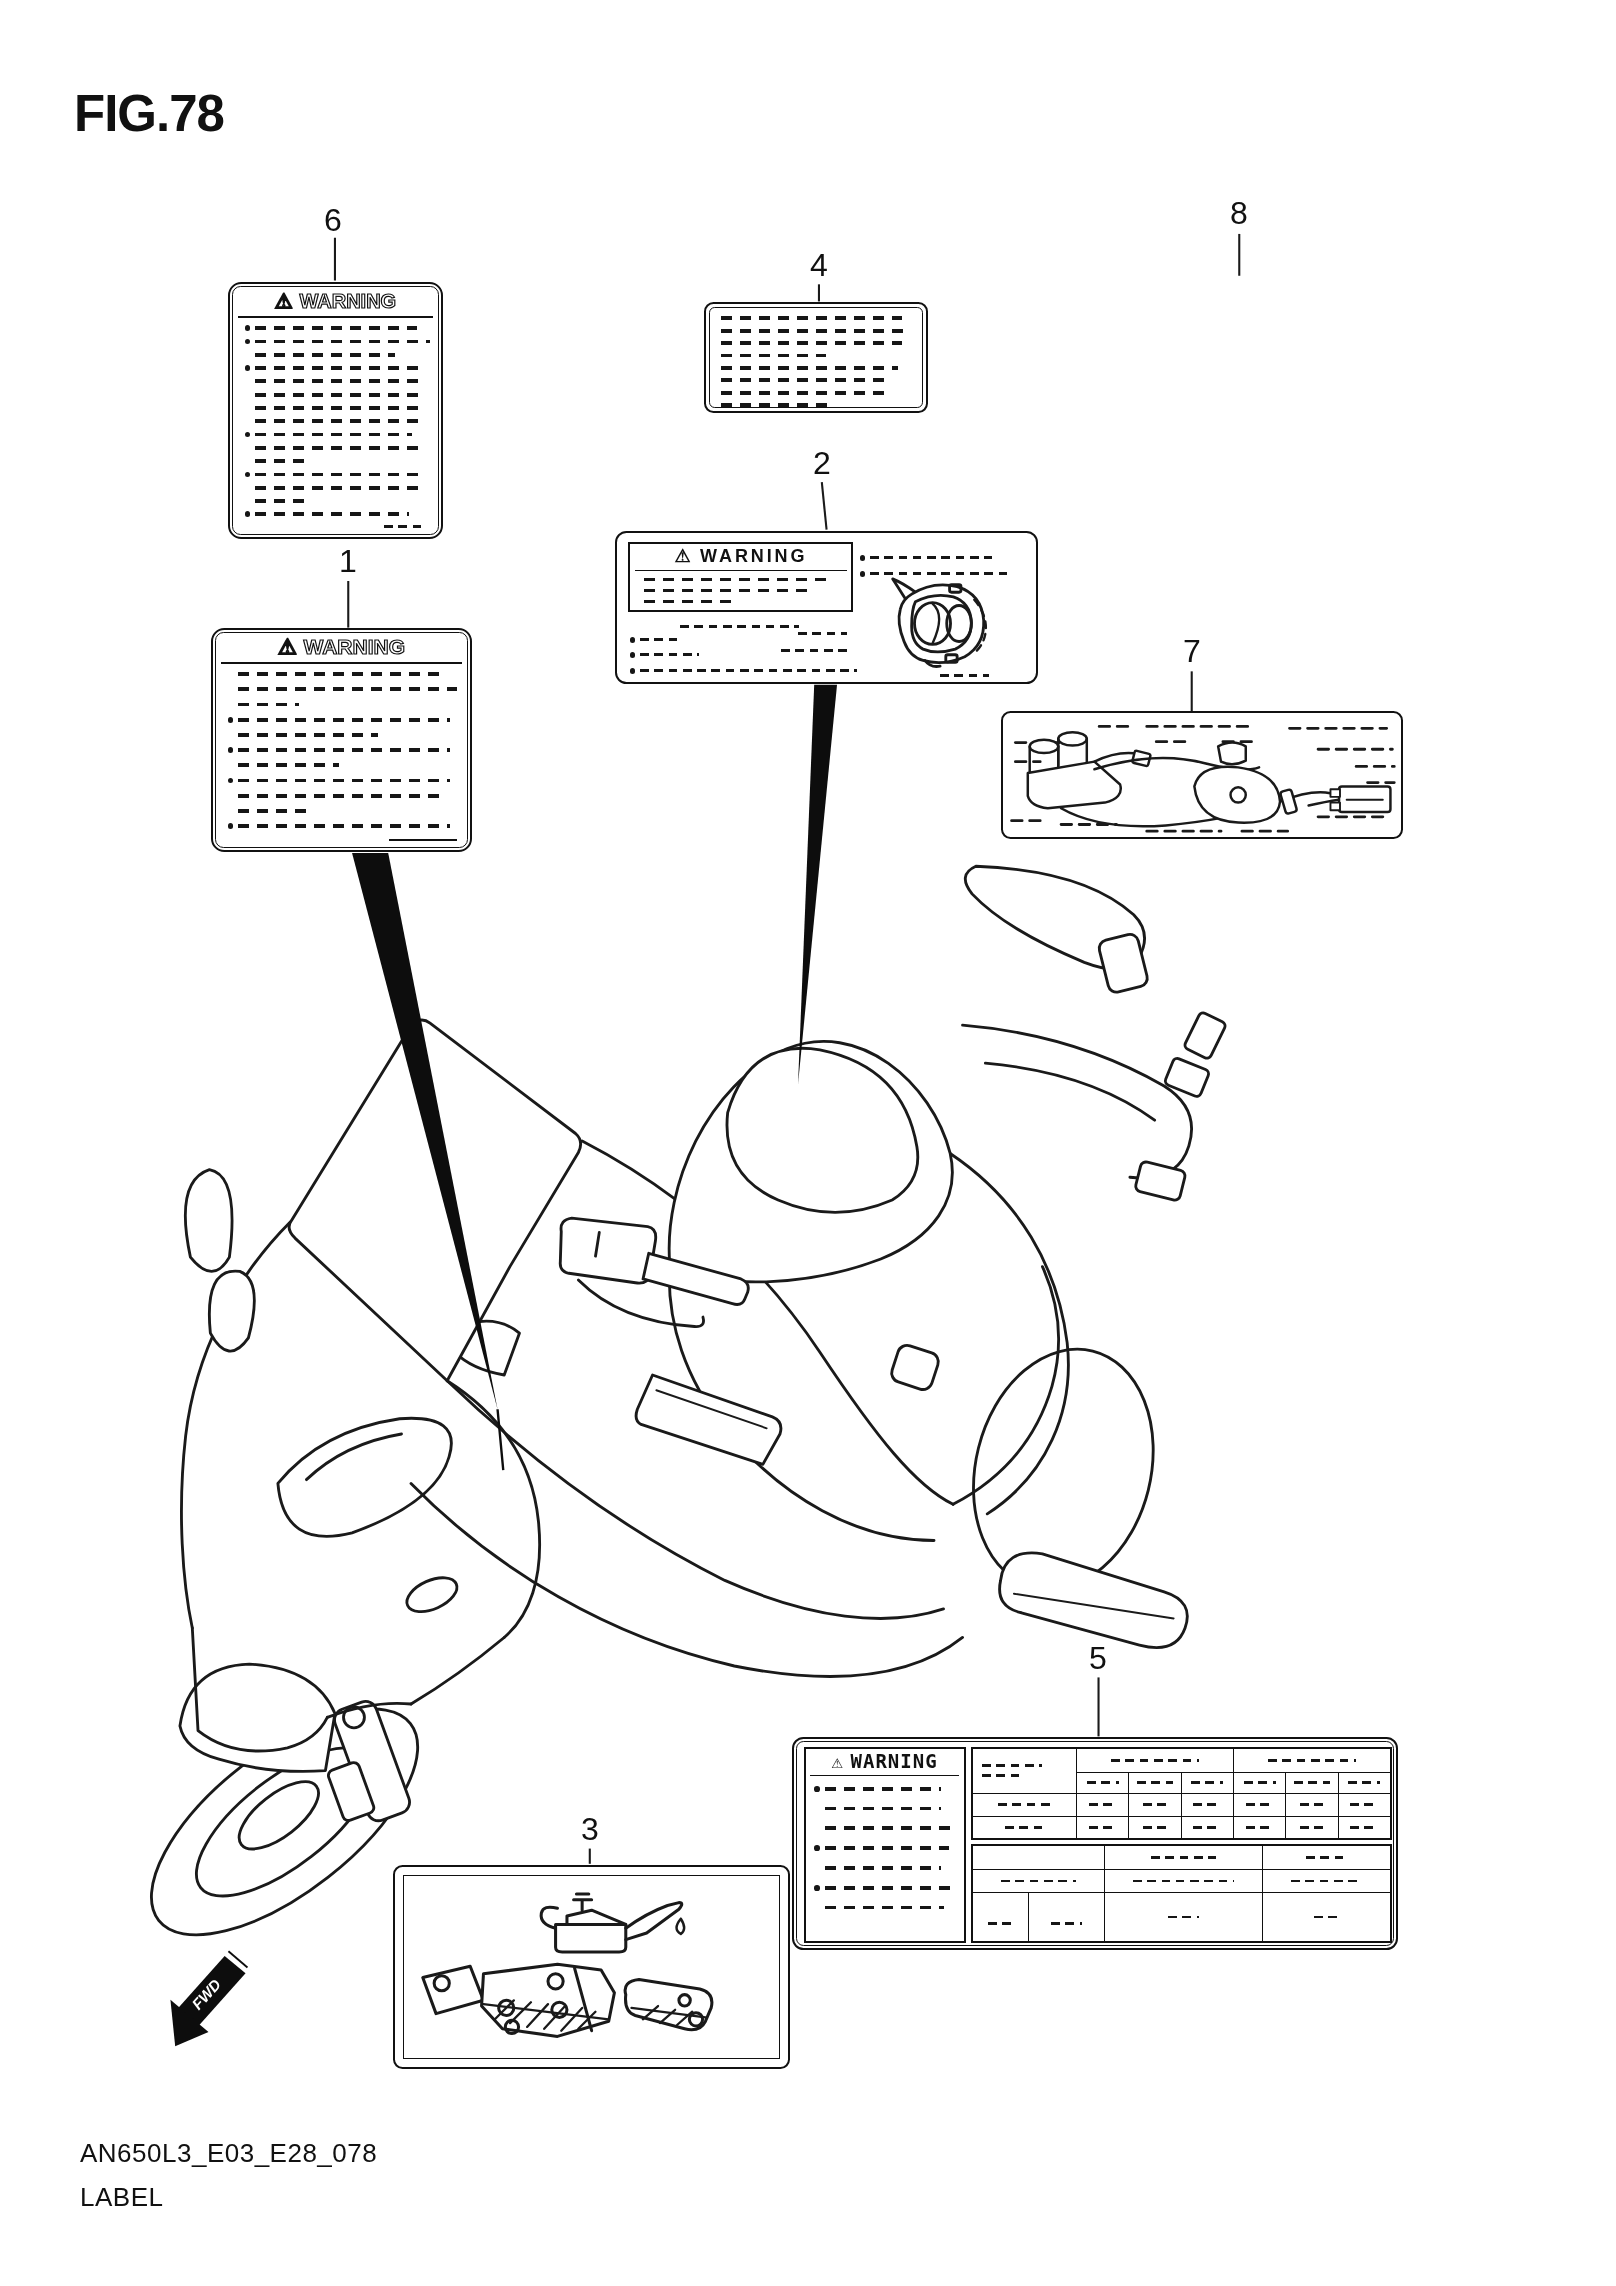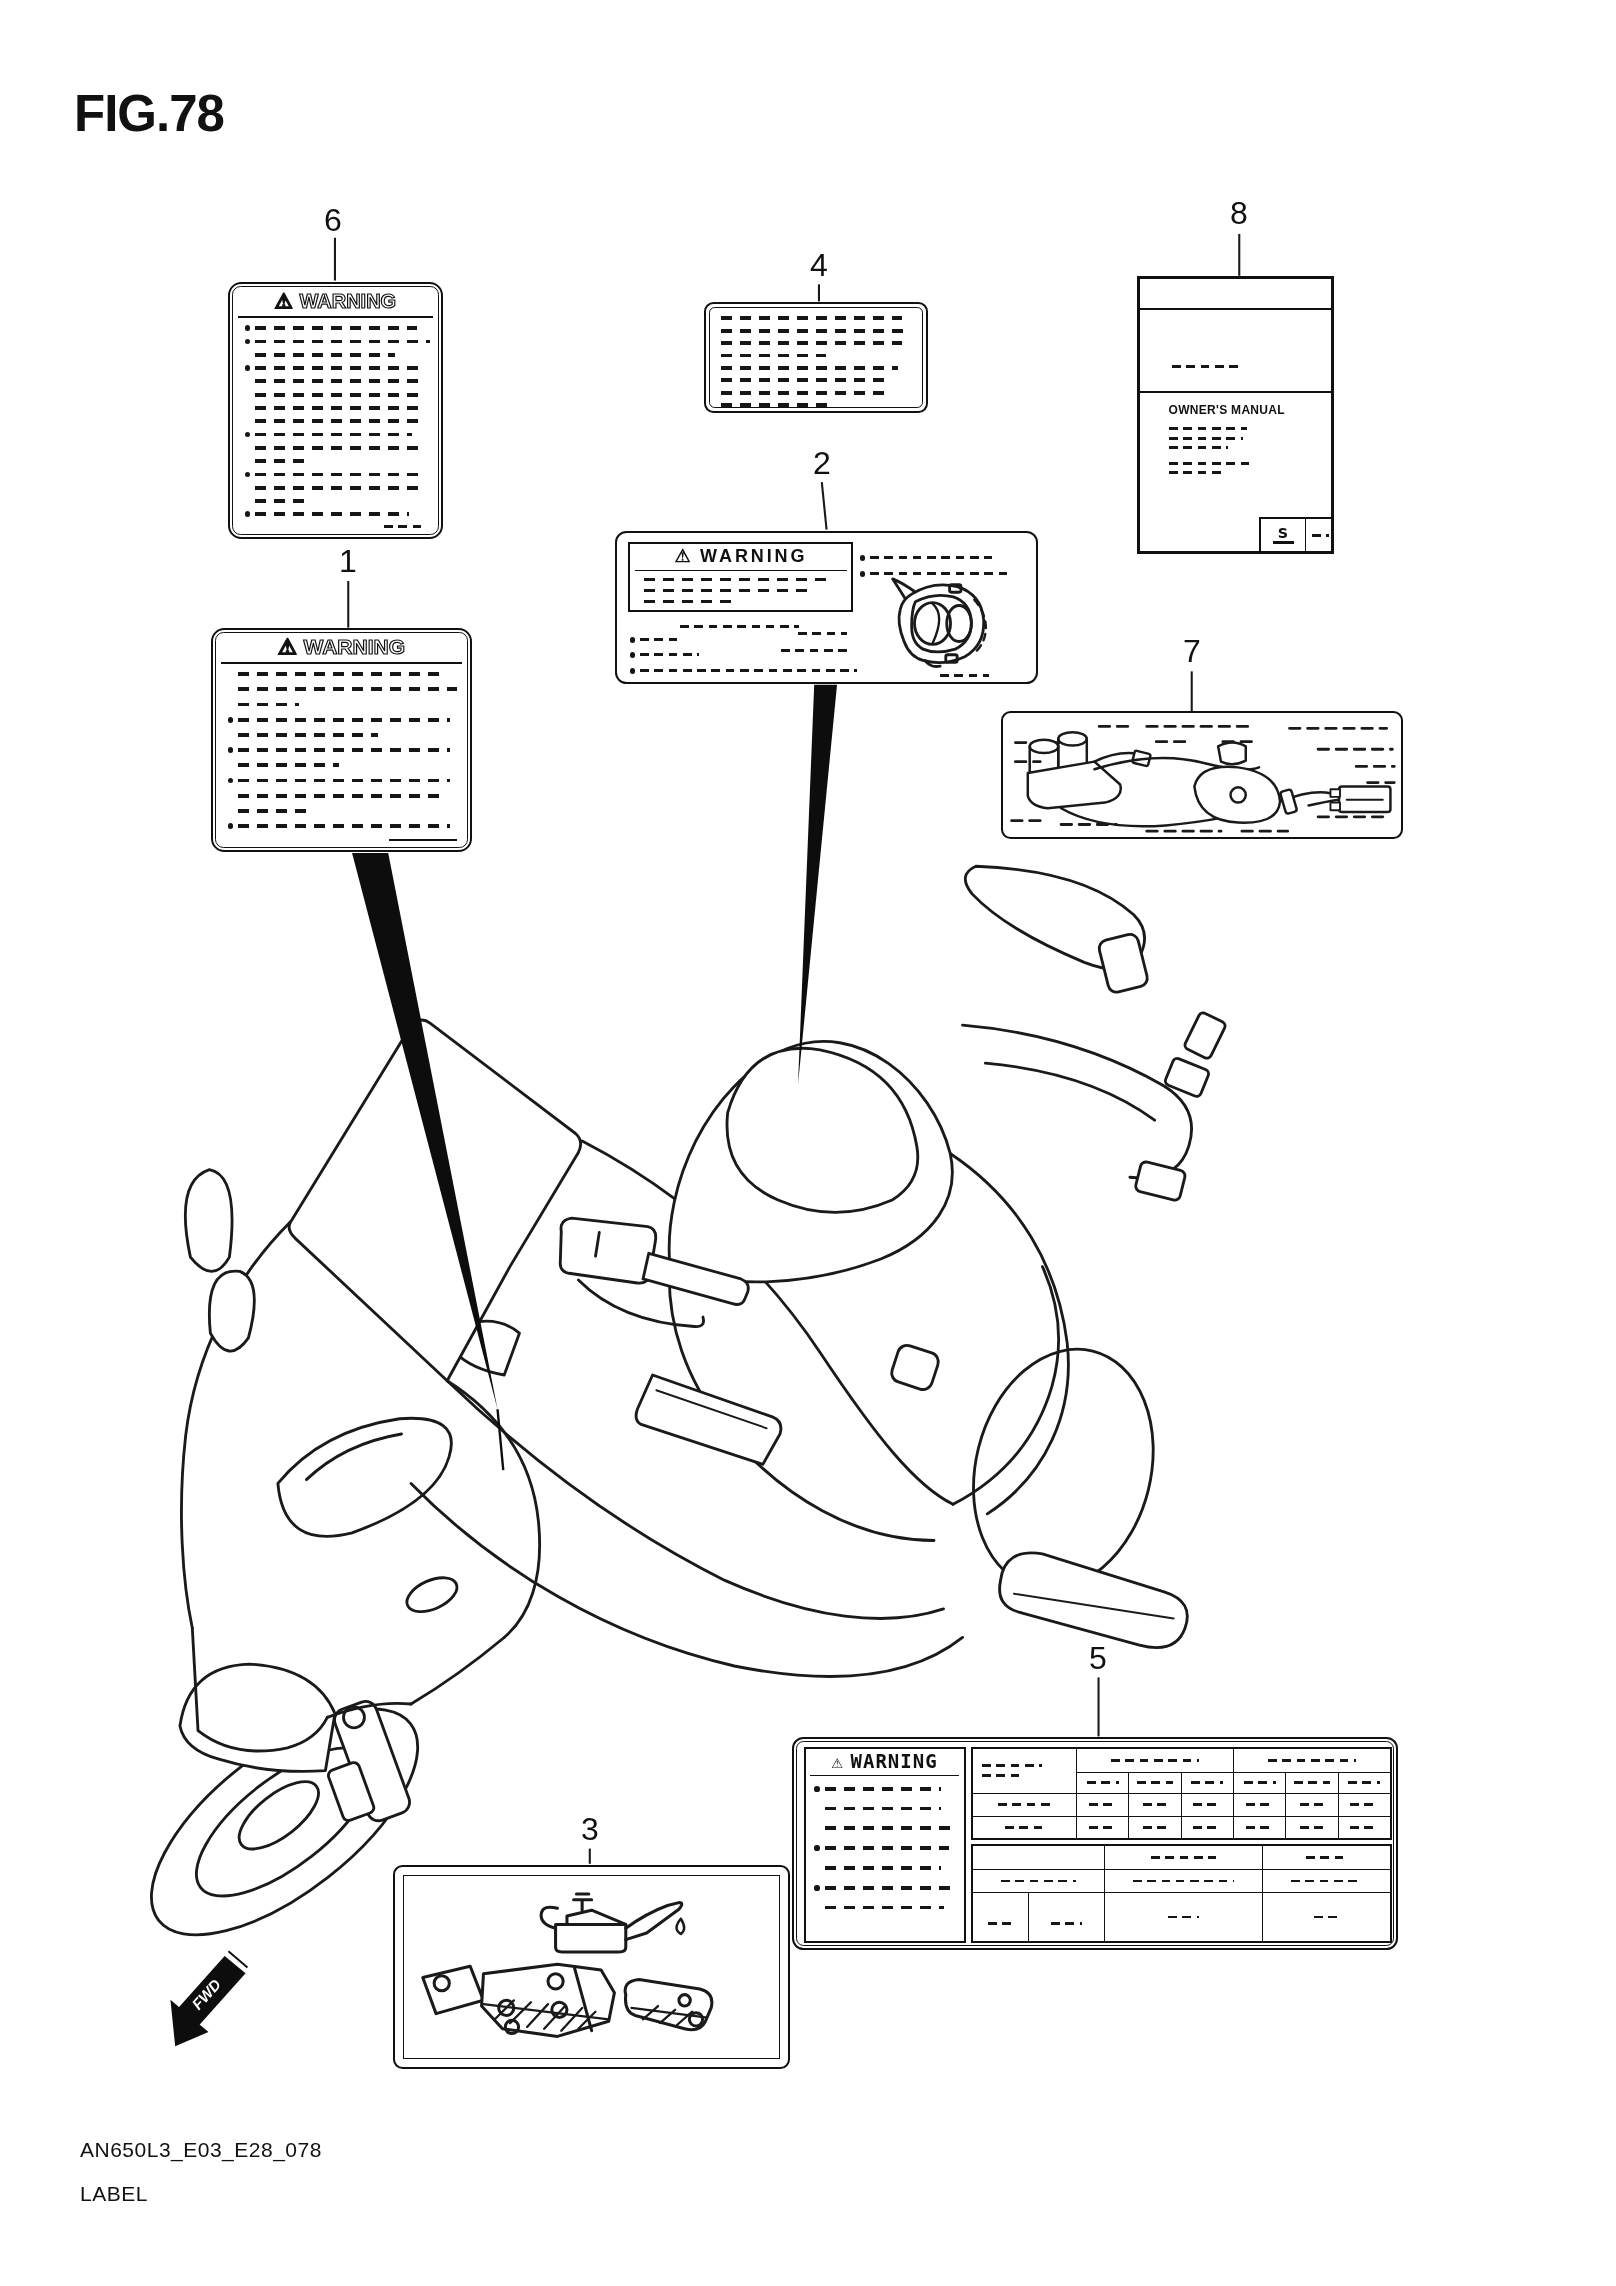--- a/index.html
+++ b/index.html
@@ -1,21 +1,21 @@
 <!DOCTYPE html>
 <html style="font-size:15px"><head>
 <meta charset="utf-8">
 <style>
   html,body{margin:0;padding:0;background:#e8e8e8;}
   .page{position:relative;width:1617px;height:2286px;background:#ffffff;overflow:hidden;
         font-family:"Liberation Sans",sans-serif;color:#111;}
   .abs{position:absolute;}
   
   .fig-title{left:74px;top:84px;font-size:51px;font-weight:800;letter-spacing:-1px;}
-  .footer-line{left:80px;font-size:21px;letter-spacing:0.5px;}
+  .footer-line{left:80px;font-size:26px;letter-spacing:0.5px;}
   .callout{width:32px;text-align:center;font-size:32px;line-height:1;}
   
   .lbl{position:absolute;border:2.9px solid #111;background:#fff;box-sizing:border-box;}
   .rnd{border-radius:13.3px;}
   .inner-line::after{content:"";position:absolute;inset:1.9px;border:1.4px solid #111;
         border-radius:8.6px;pointer-events:none;}
   .hdr{position:relative;margin:4.8px 7.6px 0 7.6px;text-align:center;font-weight:800;
        border-bottom:2.4px solid #111;padding-bottom:2.9px;white-space:nowrap;}
   .hdr .tri{margin-right:6.7px;}
   .hollow{color:#111;}
@@ -265,40 +265,20 @@
       <ellipse cx="48" cy="53" rx="19" ry="22"></ellipse>
       <path d="M48,32 Q62,44 48,74" stroke-width="2.5"></path>
       <ellipse cx="76" cy="53" rx="13" ry="19"></ellipse>
       <path d="M92,28 Q106,44 104,62 Q102,76 92,84" stroke-dasharray="7 6" stroke-width="2.5"></path>
       <path d="M40,92 Q46,100 56,98"></path>
       <rect x="66" y="12" width="12" height="8" rx="2"></rect>
       <rect x="62" y="86" width="12" height="8" rx="2"></rect>
     </svg>
   </div>
 
-  <div class="lbl l8">
-    <div class="band"></div>
-    <div class="dl" style="left:32px;top:86px;width:72px;"></div>
-    <div class="rule"></div>
-    <div class="manual-title">OWNER'S MANUAL</div>
-    <div class="dl" style="left:28.5px;top:148px;width:78px;"></div>
-    <div class="dl" style="left:28.5px;top:158px;width:74px;"></div>
-    <div class="dl" style="left:28.5px;top:167px;width:59px;"></div>
-    <div class="dl" style="left:28.5px;top:183px;width:80px;"></div>
-    <div class="dl" style="left:28.5px;top:192px;width:57px;"></div>
-    <div class="logo-box">
-      <div class="logo-cell">
-        <div class="logo-s">S</div>
-        <div class="logo-bar"></div>
-      </div>
-      <div class="logo-right">
-        <div class="dl" style="left:5.7px;top:15px;width:17px;"></div>
-      </div>
-    </div>
-  </div>
 
   <div class="lbl l7">
     <svg class="abs" style="left:1px;top:1px;" width="395" height="121" viewBox="0 0 415 127" fill="none" stroke="#1a1a1a" stroke-width="2.6" stroke-linecap="round" stroke-linejoin="round">
       <g stroke-dasharray="11 8" stroke-width="3">
         <path d="M150,13 H262"></path>
           <path d="M300,15 H402"></path>
           <path d="M100,13 H130"></path>
         <path d="M330,37 H408"></path>
           <path d="M160,29 H198"></path>
           <path d="M230,29 H262"></path>

